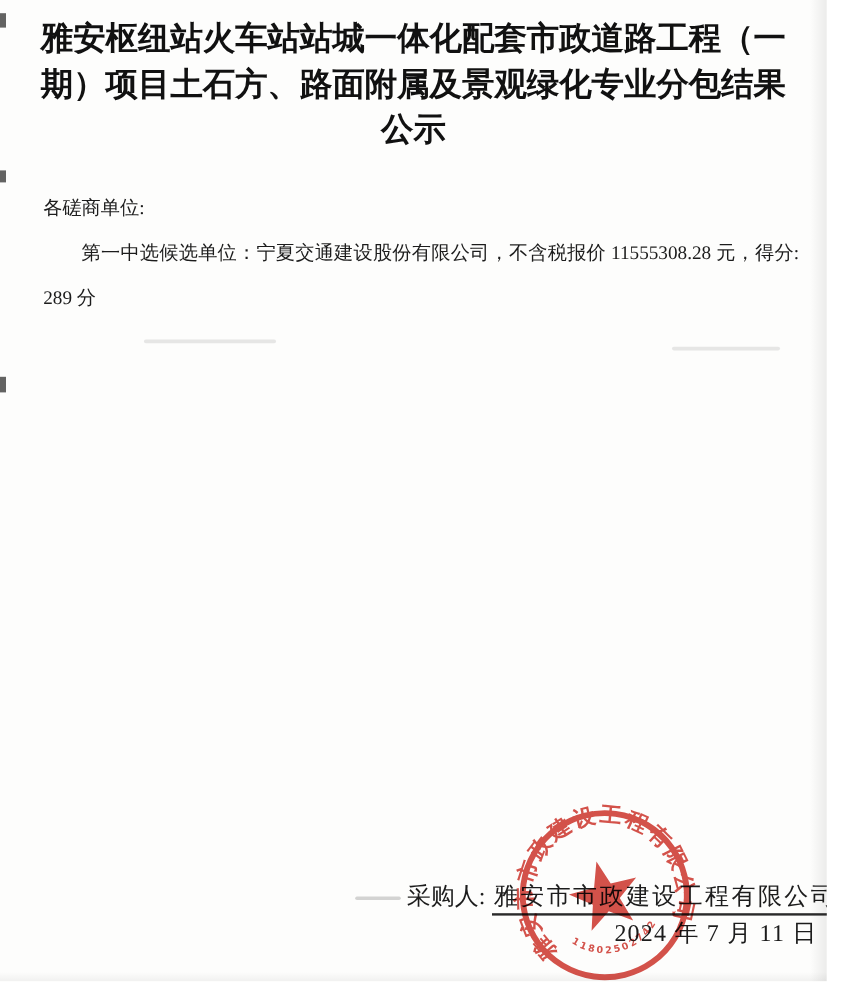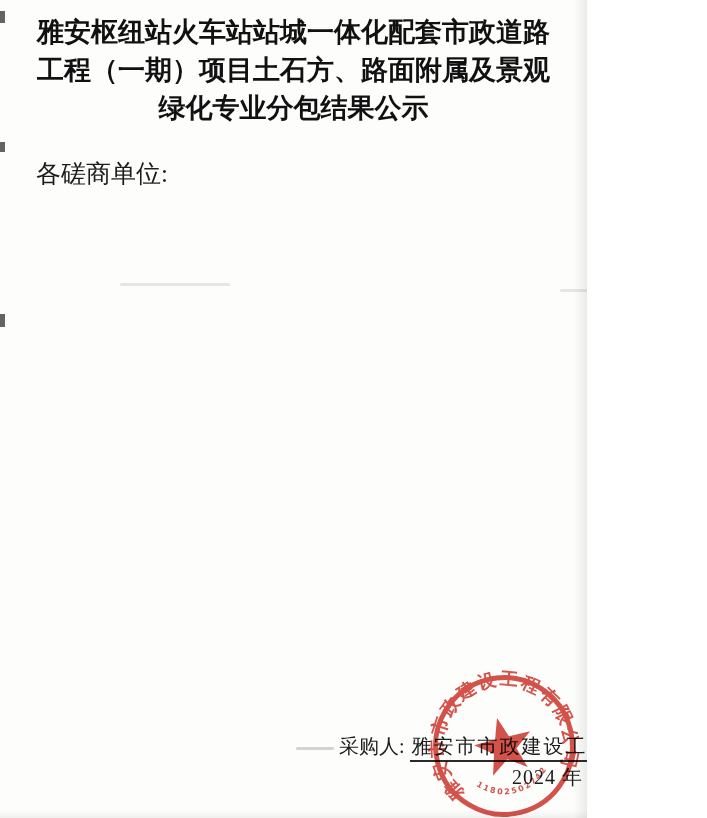--- a/index.html
+++ b/index.html
@@ -1,18 +1,18 @@
 <!DOCTYPE html>
 <html><head>
 <meta charset="utf-8">
 <style>
   html, body { margin: 0; padding: 0; background: #ffffff; }
   .page {
     position: relative;
-    width: 587px;
+    width: 689px;
     height: 818px;
     background: #fdfdfc;
     overflow: hidden;
     font-family: "Liberation Serif", serif;
     color: #1c1c1c;
   }
   
   .page::after {
     content: "";
     position: absolute;
@@ -35,21 +35,21 @@
     font-family: "Liberation Sans", sans-serif;
     font-weight: 700;
     font-size: 27px;
     line-height: 38px;
     text-align: center;
     color: #111;
   }
   .doc-body {
     margin-top: 28px;
     padding: 0 23px 0 36px;
-    font-size: 25px;
+    font-size: 16px;
     line-height: 37.6px;
     text-align: justify;
     text-align-last: left;
   }
   .doc-body p { margin: 0; }
   .para-indent { text-indent: 2em; }
   .sign-line {
     position: absolute;
     left: 339px;
     top: 733px;
@@ -118,20 +118,21 @@
 </style>
 </head>
 <body>
 
 <div class="page">
 
   <h1 class="doc-title">雅安枢纽站火车站站城一体化配套市政道路工程（一期）项目土石方、路面附属及景观绿化专业分包结果公示</h1>
 
   <div class="doc-body">
     <p>各磋商单位:</p>
+    <p class="para-indent">第一中选候选单位：宁夏交通建设股份有限公司，不含税报价 11555308.28 元，得分: 289 分</p>
   </div>
 
   <div class="sign-line">
     <span>采购人:</span>
     <span class="sign-company">雅安市市政建设工程有限公司</span>
   </div>
 
   <div class="sign-date">2024 年 7 月 11 日</div>
 
   <svg class="stamp" viewBox="0 0 200 200" aria-hidden="true">

